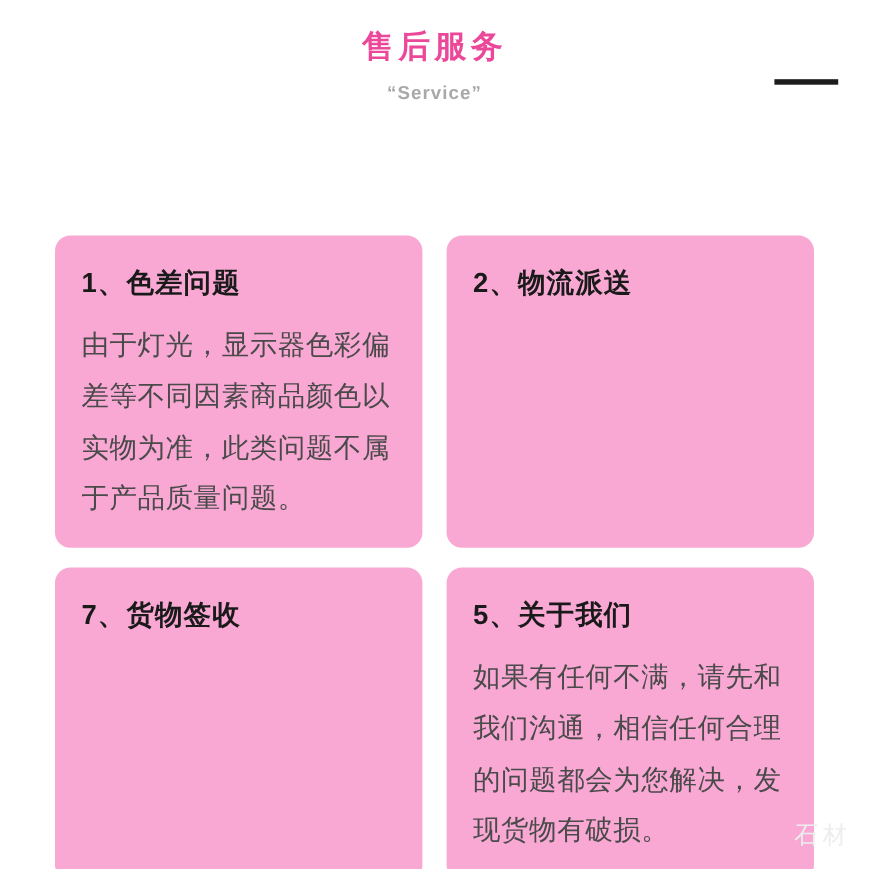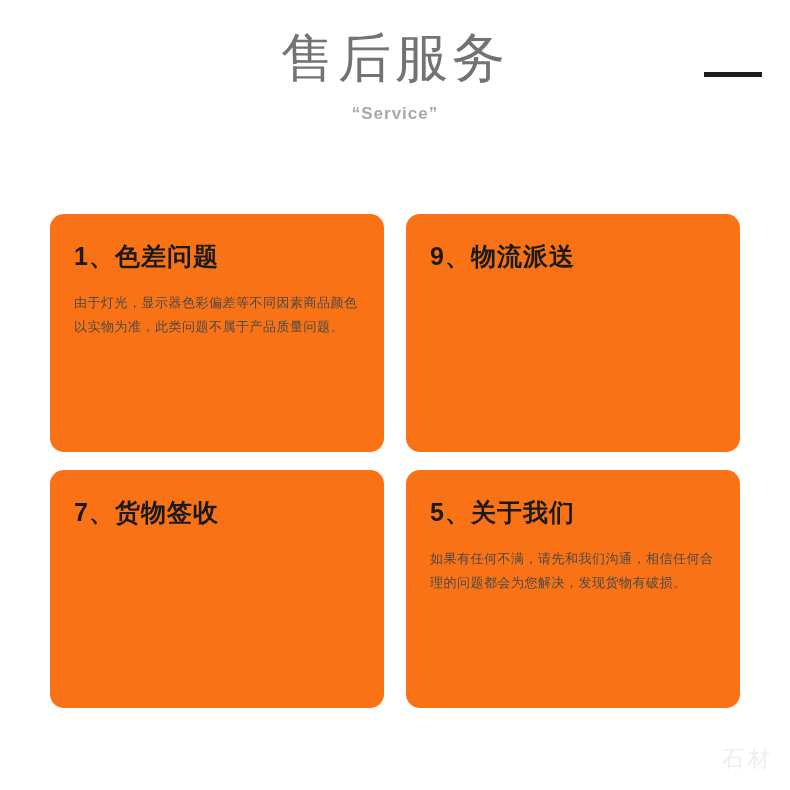--- a/index.html
+++ b/index.html
@@ -19,23 +19,23 @@
     width: 790px;
     height: 790px;
     box-sizing: border-box;
   }
   .header {
     position: relative;
     text-align: center;
     padding-top: 26px;
   }
   .header-title {
-    font-size: 53px;
-    font-weight: normal;
-    color: #737373;
+    font-size: 29px;
+    font-weight: bold;
+    color: #ec4899;
     letter-spacing: 4px;
     line-height: 1.2;
   }
   .header-subtitle {
     margin-top: 14px;
     font-size: 17px;
     font-weight: bold;
     color: #a8a8a8;
     letter-spacing: 1px;
   }
@@ -51,36 +51,36 @@
     position: absolute;
     left: 50px;
     top: 214px;
     width: 690px;
     display: flex;
     flex-wrap: wrap;
     gap: 18px 22px;
   }
   .card {
     width: 334px;
-    background: #f97316;
+    background: #f9a8d4;
     border-radius: 14px;
     box-sizing: border-box;
     padding: 26px 24px 22px 24px;
   }
   .card-a { min-height: 238px; }
   .card-b { min-height: 238px; }
   .card-title {
     font-size: 25px;
     font-weight: bold;
     color: #1a1a1a;
     letter-spacing: 1px;
     margin-bottom: 18px;
   }
   .card-body {
-    font-size: 13px;
+    font-size: 25px;
     color: #4a4a4a;
     line-height: 1.85;
     letter-spacing: 0.5px;
   }
   .watermark {
     position: absolute;
     right: 16px;
     bottom: 16px;
     font-size: 22px;
     color: #ededed;
@@ -100,21 +100,21 @@
   </div>
 
   <div class="cards">
 
     <div class="card card-a">
       <div class="card-title">1、色差问题</div>
       <div class="card-body">由于灯光，显示器色彩偏差等不同因素商品颜色以实物为准，此类问题不属于产品质量问题。</div>
     </div>
 
     <div class="card card-a">
-      <div class="card-title">9、物流派送</div>
+      <div class="card-title">2、物流派送</div>
     </div>
 
     <div class="card card-b">
       <div class="card-title">7、货物签收</div>
     </div>
 
     <div class="card card-b">
       <div class="card-title">5、关于我们</div>
       <div class="card-body">如果有任何不满，请先和我们沟通，相信任何合理的问题都会为您解决，发现货物有破损。</div>
     </div>

